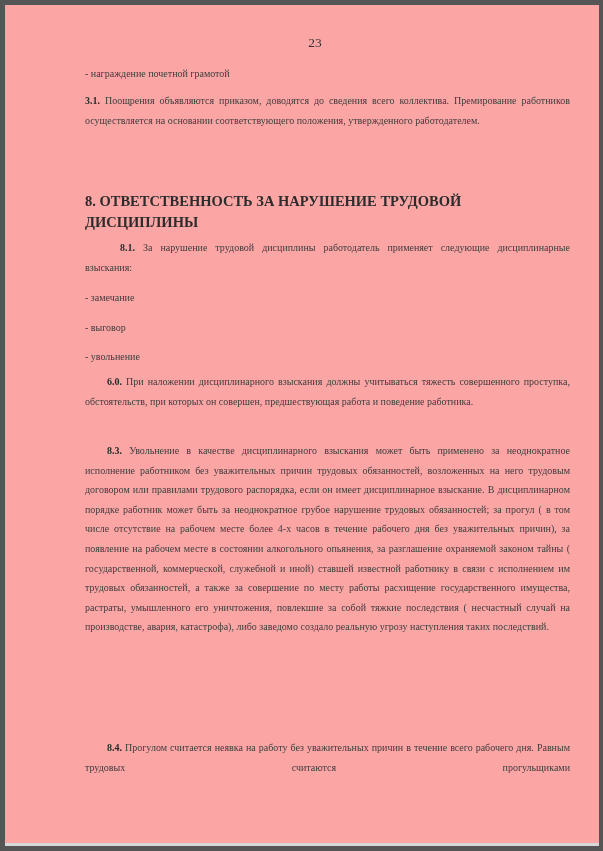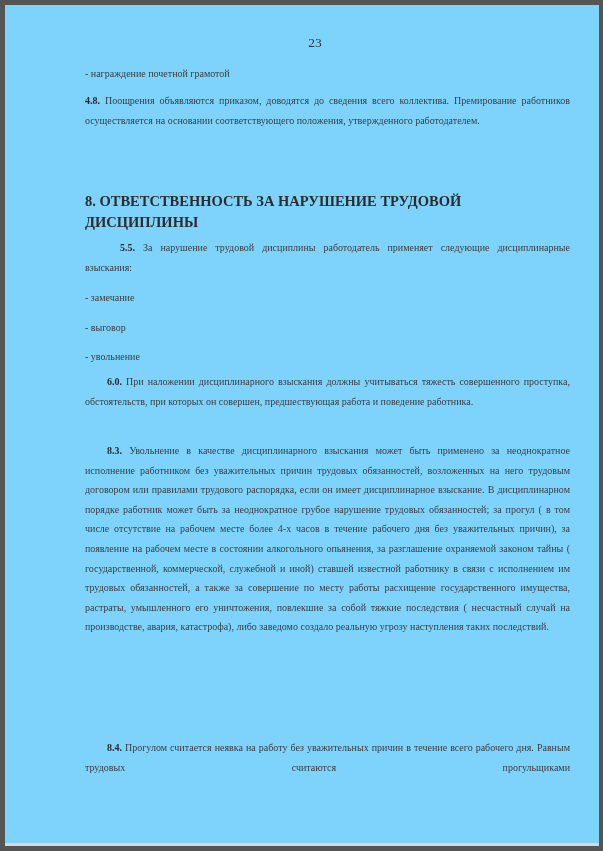--- a/index.html
+++ b/index.html
@@ -7,21 +7,21 @@
       width: 603px; height: 851px; overflow: hidden;
       background: #5a5a5a;
       font-family: "Liberation Serif", "DejaVu Serif", serif;
     }
     .frame {
       position: absolute; left: 0; top: 0; width: 603px; height: 851px;
       background: #555;
     }
     .page {
       position: absolute; left: 5px; top: 5px; width: 594px; height: 838px;
-      background: #7dd3fc;
+      background: #fca5a5;
       color: #3a3a3a;
       overflow: hidden;
     }
     .page-bottom {
       position: absolute; left: 5px; top: 843px; width: 594px; height: 3px;
       background: #d8d8d8;
     }
     .pnum {
       position: absolute; top: 30px; left: 0; width: 100%;
       text-align: center; font-size: 13.5px; color: #333; margin-left: 13px;
@@ -43,30 +43,30 @@
 <body>
 
 <div class="frame"></div>
 <div class="page">
 
   <div class="pnum">23</div>
 
   <div class="txt" style="top:59px;">- награждение почетной грамотой</div>
 
   <div class="txt para" style="top:86px;">
-    <span class="lead">4.8.</span><span> Поощрения объявляются приказом, доводятся до сведения всего коллектива. Премирование работников осуществляется на основании соответствующего положения, утвержденного работодателем.</span>
+    <span class="lead">3.1.</span><span> Поощрения объявляются приказом, доводятся до сведения всего коллектива. Премирование работников осуществляется на основании соответствующего положения, утвержденного работодателем.</span>
   </div>
 
   <div class="heading">
     <div>8. ОТВЕТСТВЕННОСТЬ ЗА НАРУШЕНИЕ ТРУДОВОЙ</div>
     <div>ДИСЦИПЛИНЫ</div>
   </div>
 
   <div class="txt para" style="top:233px; text-indent:35px;">
-    <span class="lead">5.5.</span><span> За нарушение трудовой дисциплины работодатель применяет следующие дисциплинарные взыскания:</span>
+    <span class="lead">8.1.</span><span> За нарушение трудовой дисциплины работодатель применяет следующие дисциплинарные взыскания:</span>
   </div>
 
   <div class="txt" style="top:313px;">- выговор</div>
   <div class="txt" style="top:283px;">- замечание</div>
   <div class="txt" style="top:342px;">- увольнение</div>
 
   <div class="txt para" style="top:367px; text-indent:22px;">
     <span class="lead">6.0.</span><span> При наложении дисциплинарного взыскания должны учитываться тяжесть совершенного проступка, обстоятельств, при которых он совершен, предшествующая работа и поведение работника.</span>
   </div>
 

